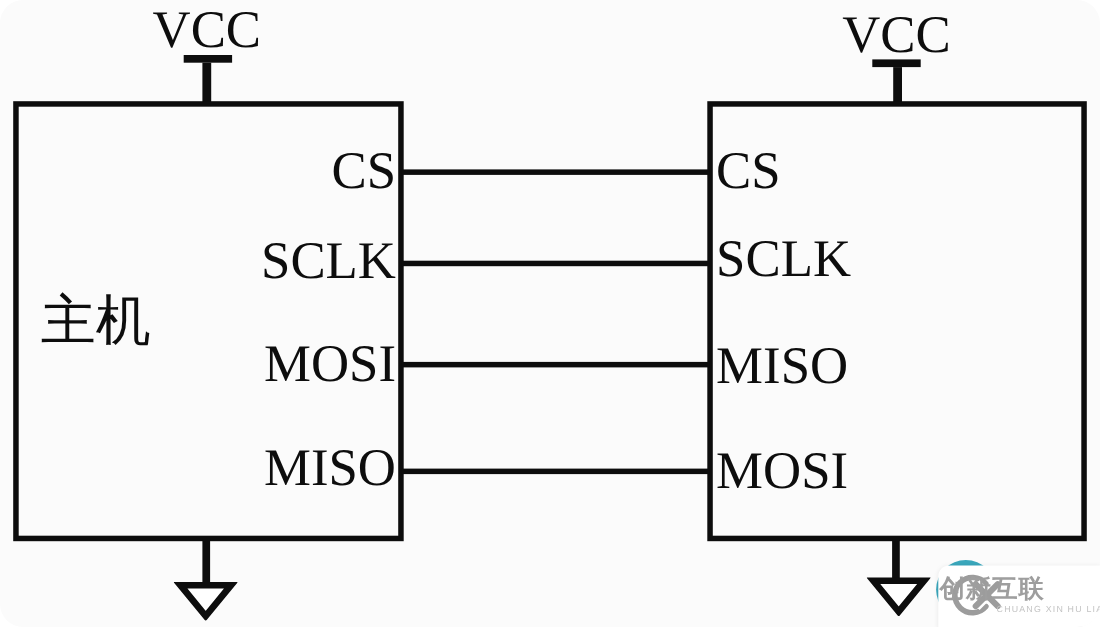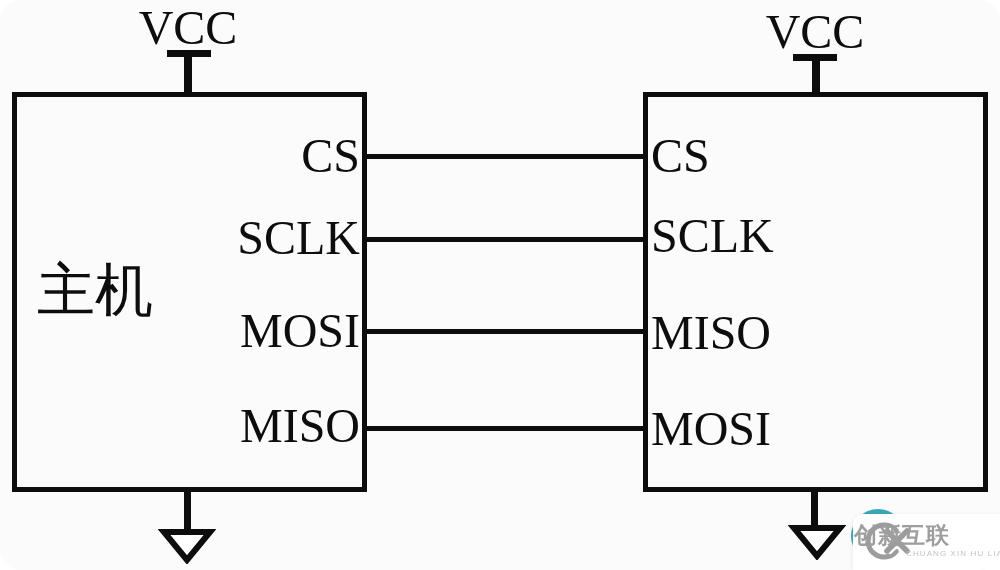--- a/index.html
+++ b/index.html
@@ -22,21 +22,21 @@
   .diagram-text{
     position:absolute;
     font-size:48px;
     line-height:52px;
     white-space:nowrap;
     color:#0d0d0d;
   }
   .vcc-label{width:100px;text-align:center;}
   .pin-label-left{width:200px;text-align:right;}
   .pin-label-right{width:250px;text-align:left;}
-  .box-title{font-size:58px;}
+  .box-title{font-size:50px;}
   .gnd-svg{position:absolute;display:block;}
   
   .wm-teal{
     position:absolute;
     border-radius:50%;
     background:#3aa7bc;
   }
   .wm-card{
     position:absolute;
     background:#ffffff;

